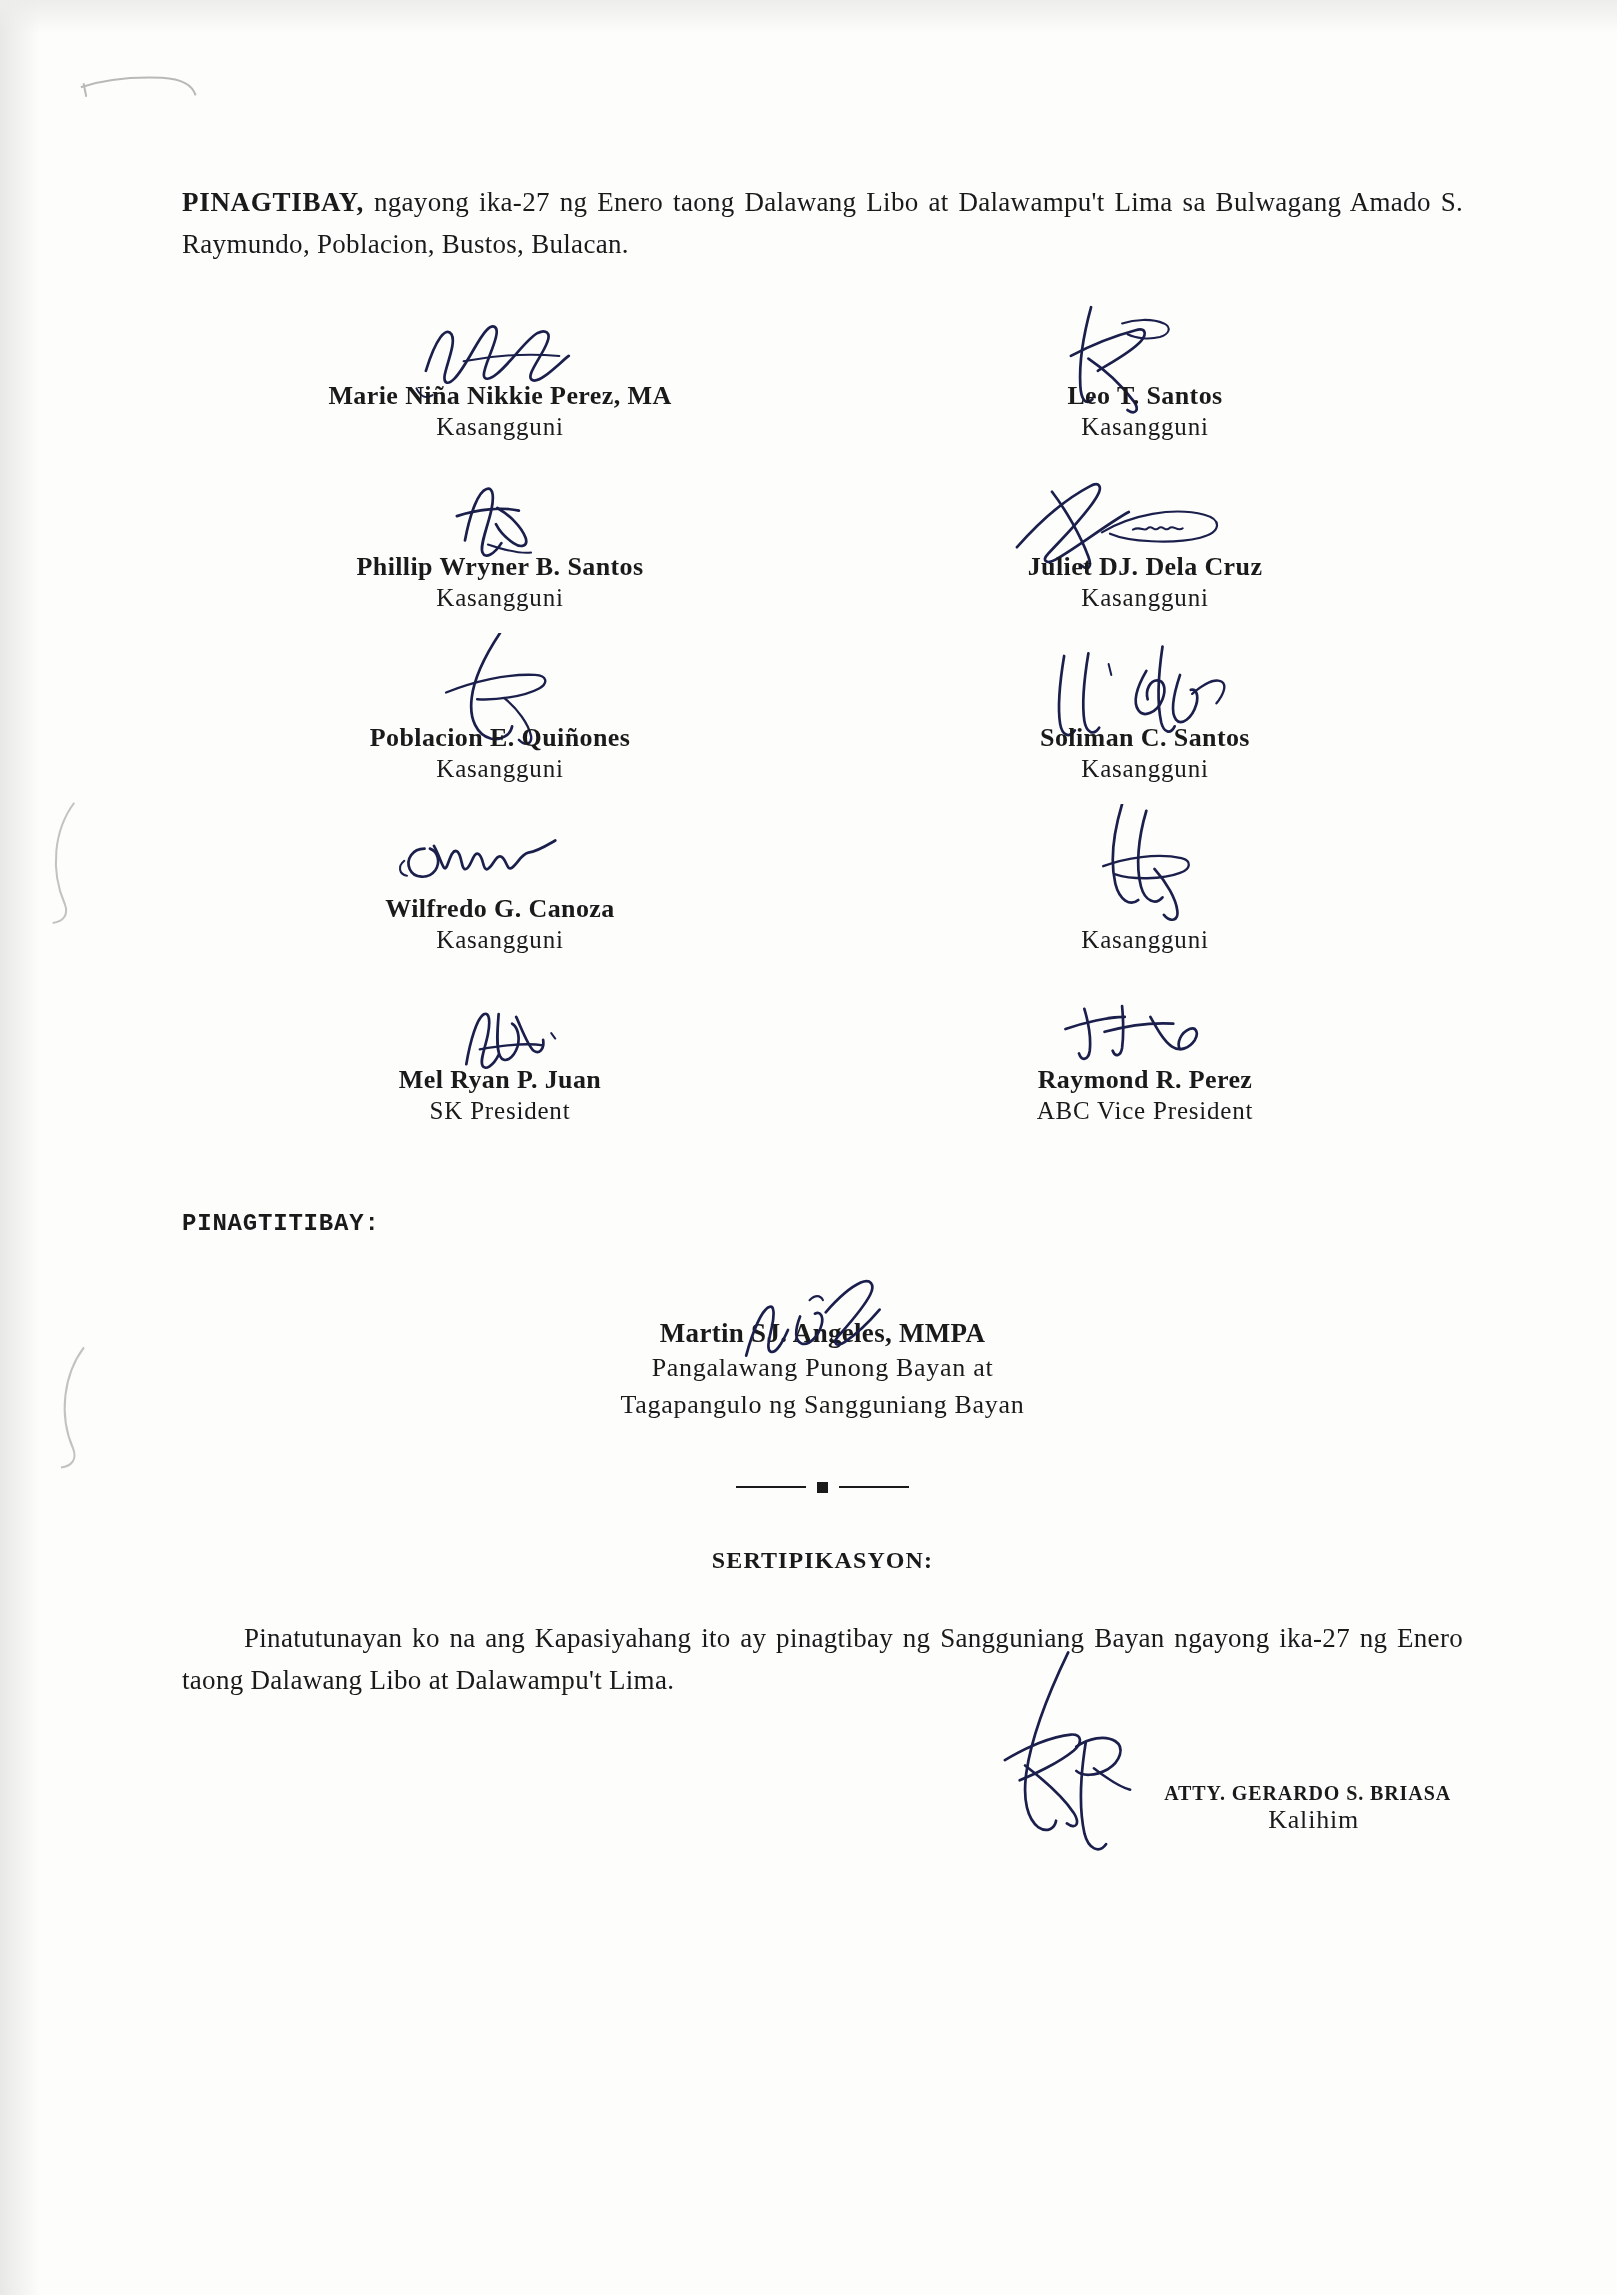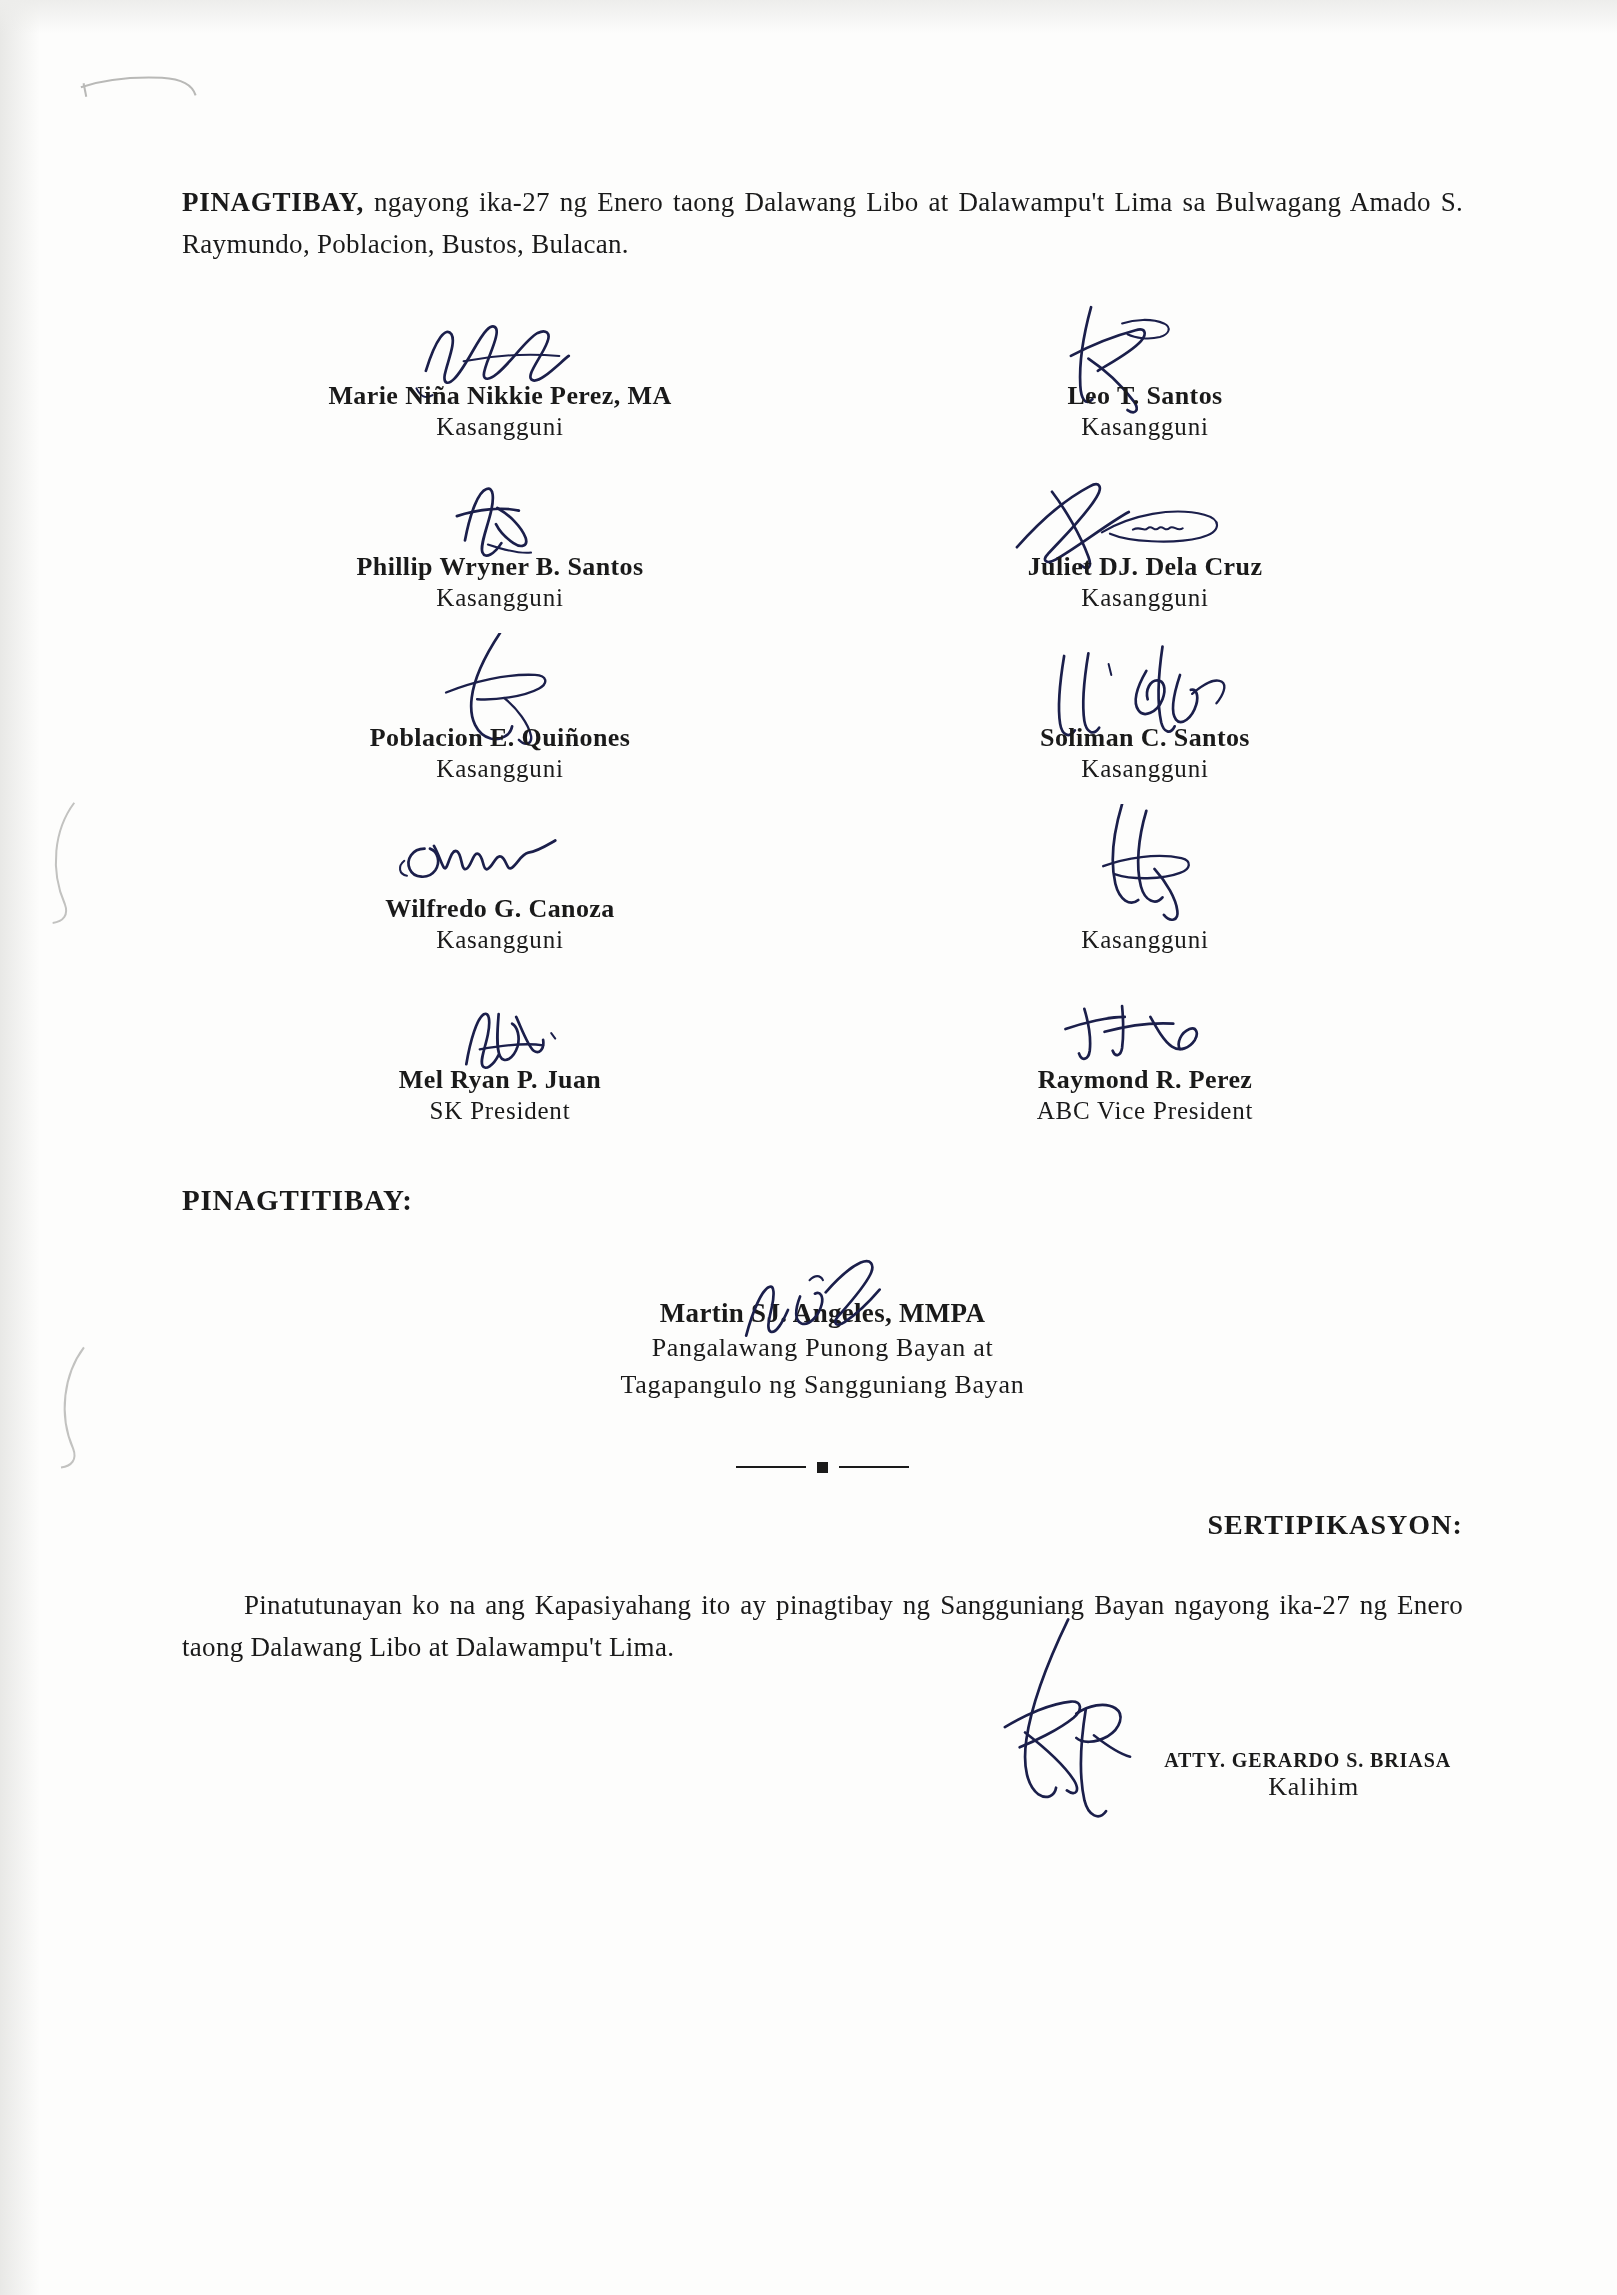--- a/index.html
+++ b/index.html
@@ -87,24 +87,25 @@
     transform: translateX(-50%);
     top: -13.5px;
     width: 310px;
     height: 142px;
     pointer-events: none;
   }
   .sig-scribble svg { width: 100%; height: 100%; display: block; }
   .ink { fill: none; stroke: #1b1f4b; stroke-linecap: round; stroke-linejoin: round; }
 
   .attest-label {
-    margin-top: 33px;
-    font-size: 29px;
+    margin-top: 59px;
+    font-size: 24px;
     font-weight: bold;
     letter-spacing: 0.8px;
+    font-family: Liberation Mono, monospace;
   }
 
   .presiding {
     position: relative;
     margin-top: 81px;
     text-align: center;
   }
   .presiding .pname {
     font-size: 27px;
     font-weight: bold;
@@ -134,23 +135,23 @@
     width: 70px;
     background: #1a1a1a;
   }
   .divider .dot {
     width: 10.8px;
     height: 10.8px;
     background: #1a1a1a;
   }
 
   .cert-title {
-    margin-top: 36px;
-    text-align: right;
-    font-size: 28px;
+    margin-top: 54px;
+    text-align: center;
+    font-size: 24px;
     font-weight: bold;
     letter-spacing: 1.1px;
   }
   .cert-para {
     margin-top: 44px;
     font-size: 27px;
     line-height: 1.55;
     text-align: justify;
     letter-spacing: 0.3px;
   }

